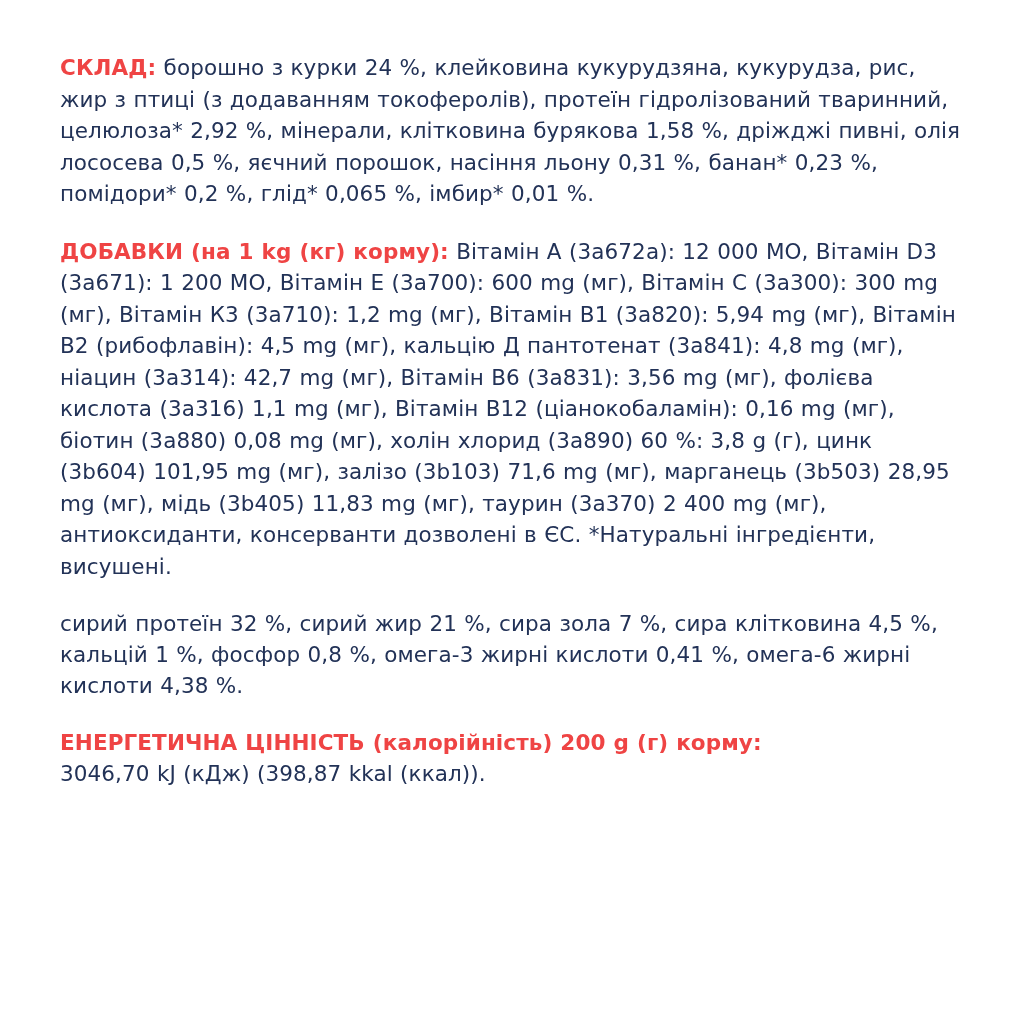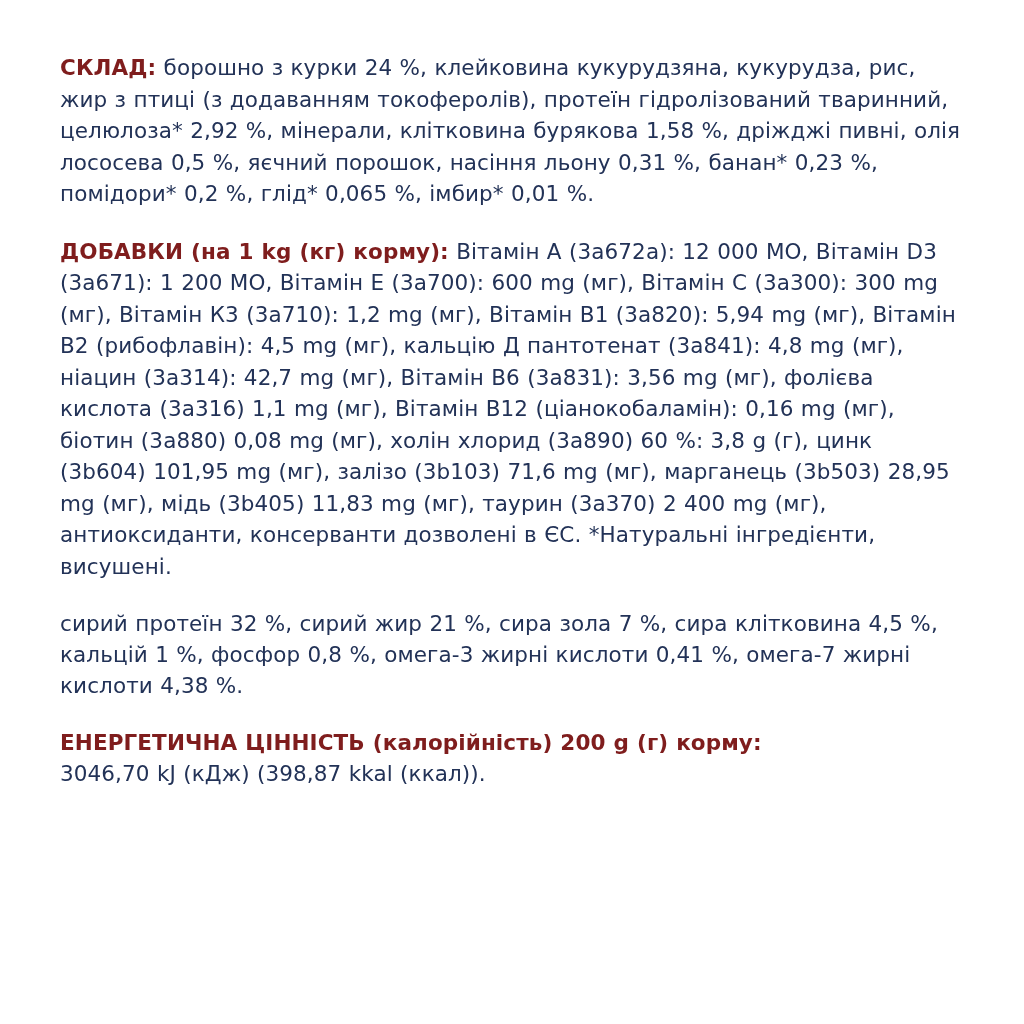--- a/index.html
+++ b/index.html
@@ -30,21 +30,21 @@
   .para {
     font-size: 21.5px;
     line-height: 31.5px;
     color: #223257;
     letter-spacing: 0.1px;
     white-space: pre-wrap;
     word-spacing: 0.4px;
   }
   .heading {
     font-weight: bold;
-    color: #7f1d1d;
+    color: #ef4444;
   }
   #nutrition-block .para,
   #energy-block .para {
     line-height: 31px;
   }
   .lead {
     display: inline;
   }
 </style>
 </head>
@@ -54,21 +54,21 @@
 
   <div class="block" id="composition-block">
     <div class="para"><span class="heading lead">СКЛАД:</span><span class="lead"> борошно з курки 24 %, клейковина кукурудзяна, кукурудза, рис, жир з птиці (з додаванням токоферолів), протеїн гідролізований тваринний, целюлоза* 2,92 %, мінерали, клітковина бурякова 1,58 %, дріжджі пивні, олія лососева 0,5 %, яєчний порошок, насіння льону 0,31 %, банан* 0,23 %, помідори* 0,2 %, глід* 0,065 %, імбир* 0,01 %.</span></div>
   </div>
 
   <div class="block" id="additives-block">
     <div class="para"><span class="heading lead">ДОБАВКИ (на 1 kg (кг) корму):</span><span class="lead"> Вітамін А (3а672а): 12 000 МО, Вітамін D3 (3а671): 1 200 МО, Вітамін Е (3а700): 600 mg (мг), Вітамін С (3а300): 300 mg (мг), Вітамін К3 (3а710): 1,2 mg (мг), Вітамін В1 (3а820): 5,94 mg (мг), Вітамін В2 (рибофлавін): 4,5 mg (мг), кальцію Д пантотенат (3а841): 4,8 mg (мг), ніацин (3а314): 42,7 mg (мг), Вітамін В6 (3а831): 3,56 mg (мг), фолієва кислота (3а316) 1,1 mg (мг), Вітамін В12 (ціанокобаламін): 0,16 mg (мг), біотин (3а880) 0,08 mg (мг), холін хлорид (3а890) 60 %: 3,8 g (г), цинк (3b604) 101,95 mg (мг), залізо (3b103) 71,6 mg (мг), марганець (3b503) 28,95 mg (мг), мідь (3b405) 11,83 mg (мг), таурин (3а370) 2 400 mg (мг), антиоксиданти, консерванти дозволені в ЄС. *Натуральні інгредієнти, висушені.</span></div>
   </div>
 
   <div class="block" id="nutrition-block">
-    <div class="para">сирий протеїн 32 %, сирий жир 21 %, сира зола 7 %, сира клітковина 4,5 %, кальцій 1 %, фосфор 0,8 %, омега-3 жирні кислоти 0,41 %, омега-7 жирні кислоти 4,38 %.</div>
+    <div class="para">сирий протеїн 32 %, сирий жир 21 %, сира зола 7 %, сира клітковина 4,5 %, кальцій 1 %, фосфор 0,8 %, омега-3 жирні кислоти 0,41 %, омега-6 жирні кислоти 4,38 %.</div>
   </div>
 
   <div class="block" id="energy-block">
     <div class="para heading">ЕНЕРГЕТИЧНА ЦІННІСТЬ (калорійність) 200 g (г) корму:</div>
     <div class="para">3046,70 kJ (кДж) (398,87 kkal (ккал)).</div>
   </div>
 
 </div>
 
 </body></html>

